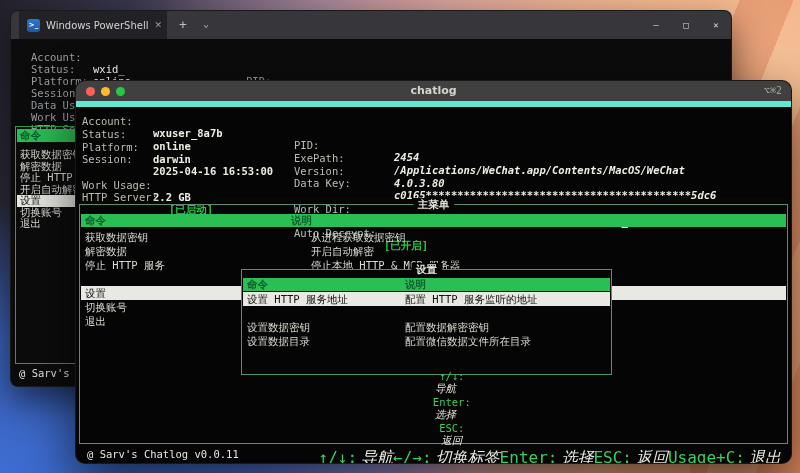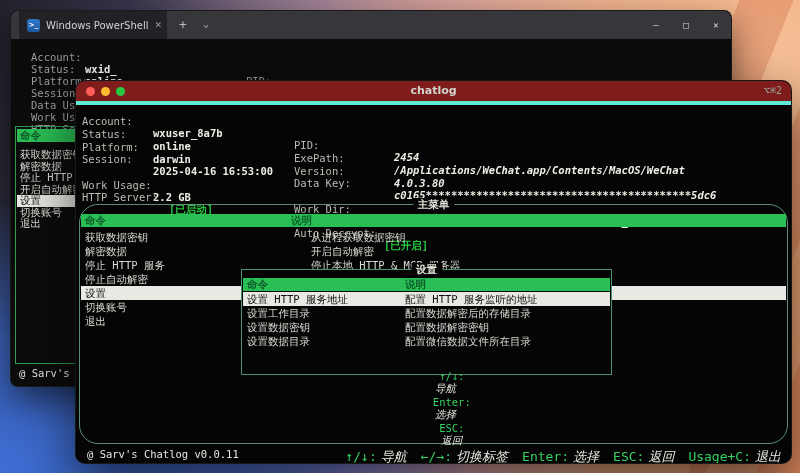--- a/index.html
+++ b/index.html
@@ -26,38 +26,38 @@
   .ps-tab-title{color:#d2d2d2;font-size:10px;white-space:nowrap;}
   .ps-tab-close{margin-left:auto;margin-right:8px;color:#9c9c9c;font-size:9px;}
   .ps-newtab{position:absolute;left:161px;top:0;width:22px;height:28px;line-height:28px;
     text-align:center;color:#bdbdbd;font-size:13px;}
   .ps-drop{position:absolute;left:184px;top:0;width:22px;height:28px;line-height:26px;
     text-align:center;color:#bdbdbd;font-size:10px;}
   .ps-controls{position:absolute;right:0;top:0;height:28px;display:flex;}
   .ps-ctrl{width:30px;height:28px;line-height:28px;text-align:center;color:#d8d8d8;font-size:9px;}
   .ps-row{position:absolute;left:0;right:0;height:13px;font-size:10.5px;white-space:pre;}
   .ps-row .l{position:absolute;left:20px;color:#999da0;}
-  .ps-row .lv{position:absolute;left:74px;color:#f2f2ef;font-weight:bold;}
+  .ps-row .lv{position:absolute;left:82px;color:#f2f2ef;font-weight:normal;}
   .ps-row .rl{position:absolute;left:235px;color:#999da0;}
   .ps-row .rv{position:absolute;left:303px;color:#f2f2ef;font-weight:bold;}
   .redact{filter:blur(2px);opacity:.8;}
   .ps-menu{position:absolute;left:4px;top:115px;width:710px;height:238px;
     border:1px solid #2d9e52;box-sizing:border-box;}
   .ps-menu-header{position:absolute;left:1px;right:1px;top:2px;height:13px;line-height:13px;
     background:#2abf55;color:#0d5f2b;font-weight:bold;font-size:10.5px;padding-left:3px;}
   .ps-item{position:absolute;left:1px;right:1px;height:11.5px;line-height:11.5px;
     font-size:10.5px;color:#d8dbd2;padding-left:3px;white-space:pre;}
   .ps-item.sel{background:#e9e9e4;color:#101010;}
   .ps-footer{position:absolute;left:8px;top:356px;font-size:10.5px;color:#e8e8e2;white-space:pre;}
   
   .mac-win{position:absolute;left:75px;top:80px;width:715px;height:382px;border-radius:10px;
     overflow:hidden;background:#050505;box-shadow:0 22px 54px rgba(0,0,0,.62);
     border:1px solid rgba(255,255,255,.08);}
-  .mac-titlebar{position:absolute;left:0;top:0;right:0;height:20px;background:#7f1d1d;
-    border-bottom:4px solid #5eead4;}
+  .mac-titlebar{position:absolute;left:0;top:0;right:0;height:20px;background:#404040;
+    border-bottom:6px solid #5eead4;}
   .tl{position:absolute;top:5.5px;width:9px;height:9px;border-radius:50%;}
   .tl.red{left:10px;background:#ff5f57;}
   .tl.yellow{left:25px;background:#febc2e;}
   .tl.green{left:40px;background:#28c840;}
   .mac-title{position:absolute;left:0;right:0;top:3px;text-align:center;color:#d2d5cb;
     font:bold 11px "DejaVu Sans","Liberation Sans",sans-serif;}
   .mac-shortcut{position:absolute;right:9px;top:4px;color:#9da095;font-size:10px;}
   .m-row{position:absolute;left:0;right:0;height:13px;font-size:10.5px;white-space:pre;}
   .m-row .l{position:absolute;left:6px;color:#b9bfb2;}
   .m-row .lv{position:absolute;left:77px;color:#eceee4;font-weight:600;}
@@ -80,21 +80,21 @@
   .m-item.sel{background:#e9e9e4;}
   .m-item.sel .c1,.m-item.sel .c2{color:#101010;}
   .dialog{position:absolute;left:165px;top:188px;width:371px;height:106px;background:#050505;
     border:1px solid #4a9472;box-sizing:border-box;}
   .dialog .menu-header .c2{left:162px;}
   .dialog .m-item .c2{left:162px;}
   .d-hints{position:absolute;left:0;right:0;top:88px;text-align:center;font-size:10.5px;white-space:pre;}
   .k{color:#35d163;}
   .t{color:#e9ebe1;font-style:italic;}
   .statusbar-brand{position:absolute;left:11px;top:367px;font-size:10.5px;color:#e6e8de;white-space:pre;}
-  .statusbar-hints{position:absolute;right:10px;top:367px;font-size:13px;display:flex;gap:14px;white-space:pre;margin-left:8px;}
+  .statusbar-hints{position:absolute;right:10px;top:367px;font-size:16px;display:flex;white-space:pre;margin-left:8px;}
   .hint .t{margin-left:4px;}
 </style>
 </head>
 <body>
 
 <div class="stage">
   <div class="wallpaper"></div>
   <div class="wp-stripes"></div>
 
   <section class="ps-win">
@@ -206,40 +206,37 @@
       <span class="rv">/Users/sarv/Documents/chatlog/wxuser_8a7b</span>
     </div>
     <div class="m-row" style="top:98px">
       <span class="l">HTTP Server:</span>
       <span class="status">[已启动]</span>
       <span class="addr">[127.0.0.1:5030]</span>
       <span class="rl">Auto Decrypt:</span>
       <span class="rstatus">[已开启]</span>
     </div>
 
-    <div class="tui-box" style="left:3px;top:123px;width:709px;height:240px;border-radius:19px;">
+    <div class="tui-box" style="left:3px;top:123px;width:709px;height:240px;">
       <span class="tui-title">主菜单</span>
       <div class="menu-header" style="top:9px">
         <span class="c1">命令</span>
         <span class="c2">说明</span>
       </div>
       <div class="m-item" style="top:25px">
         <span class="c1">获取数据密钥</span>
         <span class="c2">从进程获取数据密钥</span>
       </div>
       <div class="m-item" style="top:39px">
         <span class="c1">解密数据</span>
         <span class="c2">开启自动解密</span>
       </div>
       <div class="m-item" style="top:53px">
         <span class="c1">停止 HTTP 服务</span>
         <span class="c2">停止本地 HTTP &amp; MCP 服务器</span>
-      </div>
-      <div class="m-item" style="top:67px">
-        <span class="c1">停止自动解密</span>
       </div>
       <div class="m-item sel" style="top:81px">
         <span class="c1">设置</span>
       </div>
       <div class="m-item" style="top:95px">
         <span class="c1">切换账号</span>
       </div>
       <div class="m-item" style="top:109px">
         <span class="c1">退出</span>
       </div>
@@ -247,24 +244,20 @@
 
     <div class="dialog">
       <span class="tui-title">设置</span>
       <div class="menu-header" style="top:8px">
         <span class="c1">命令</span>
         <span class="c2">说明</span>
       </div>
       <div class="m-item sel" style="top:22px">
         <span class="c1">设置 HTTP 服务地址</span>
         <span class="c2">配置 HTTP 服务监听的地址</span>
-      </div>
-      <div class="m-item" style="top:36px">
-        <span class="c1">设置工作目录</span>
-        <span class="c2">配置数据解密后的存储目录</span>
       </div>
       <div class="m-item" style="top:50px">
         <span class="c1">设置数据密钥</span>
         <span class="c2">配置数据解密密钥</span>
       </div>
       <div class="m-item" style="top:64px">
         <span class="c1">设置数据目录</span>
         <span class="c2">配置微信数据文件所在目录</span>
       </div>
       <div class="d-hints">

